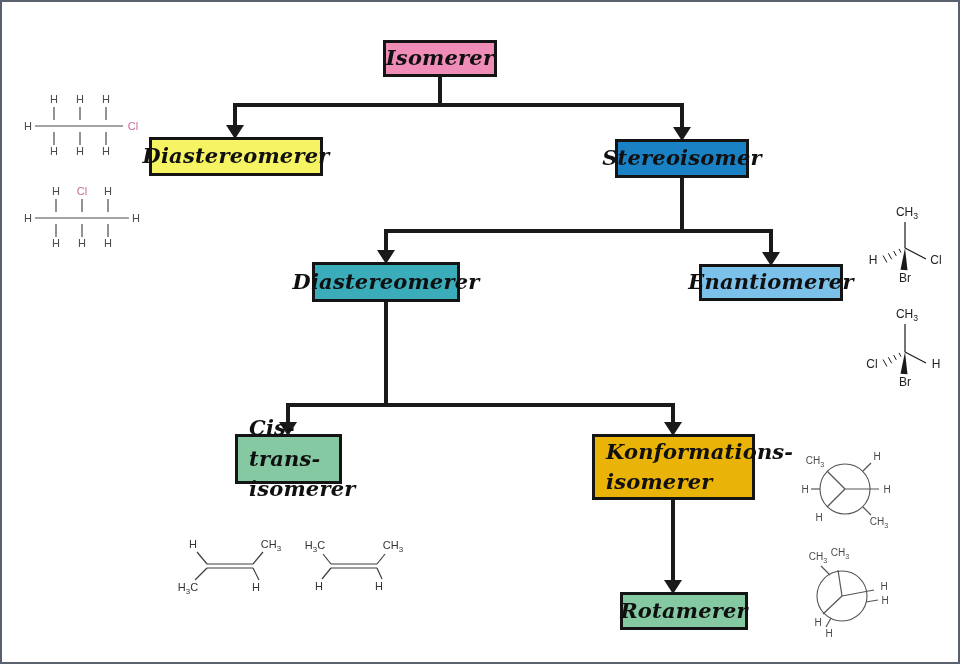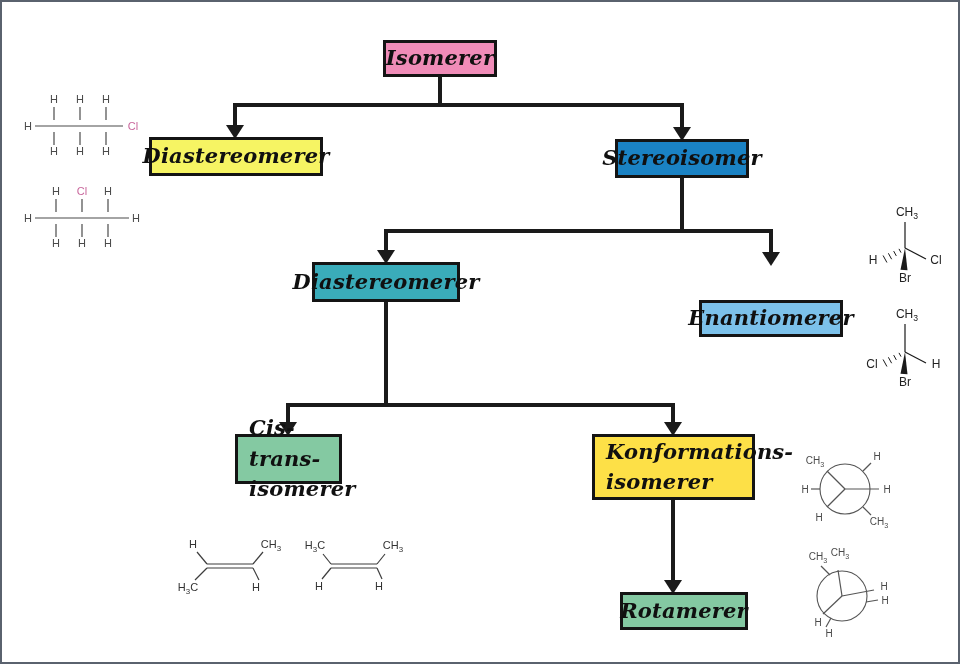--- a/index.html
+++ b/index.html
@@ -66,24 +66,24 @@
       <g>
         <polyline points="671,498 671,580" fill="none" stroke="#1a1a1a" stroke-width="4"></polyline>
         <polygon points="662,578 680,578 671,592" fill="#1a1a1a"></polygon>
       </g>
     </svg>
 
   <div class="node" style="left: 381px; top: 38px; width: 114px; height: 37px; background: rgb(240, 140, 184);">Isomerer</div>
   <div class="node" style="left: 147px; top: 135px; width: 174px; height: 39px; background: rgb(246, 244, 99);">Diastereomerer</div>
   <div class="node" style="left: 310px; top: 260px; width: 148px; height: 40px; background: rgb(58, 172, 186);">Diastereomerer</div>
   <div class="node" style="left: 613px; top: 137px; width: 134px; height: 39px; background: rgb(26, 130, 196);">Stereoisomer</div>
-  <div class="node" style="left: 697px; top: 262px; width: 144px; height: 37px; background: rgb(124, 193, 234); margin-top: 36px;">Enantiomerer</div>
+  <div class="node" style="left: 697px; top: 262px; width: 144px; height: 37px; background: rgb(124, 193, 234);">Enantiomerer</div>
   <div class="node left" style="left: 233px; top: 432px; width: 107px; height: 50px; background: rgb(132, 201, 162);">Cis-trans-
 isomerer</div>
-  <div class="node left" style="left: 590px; top: 432px; width: 163px; height: 66px; background: #fde047;">Konformations-
+  <div class="node left" style="left: 590px; top: 432px; width: 163px; height: 66px; background: #eab308;">Konformations-
 isomerer</div>
   <div class="node" style="left: 618px; top: 590px; width: 128px; height: 38px; background: rgb(132, 201, 162);">Rotamerer</div>
 <svg class="mol" viewBox="0 0 130 70" style="left: 18px; top: 88px; width: 130px; height: 70px;">
       <line x1="15" y1="36" x2="103" y2="36" stroke="#4a4a4a" stroke-width="1.2"></line>
       <line x1="34" y1="17" x2="34" y2="30" stroke="#4a4a4a" stroke-width="1.2"></line>
       <line x1="60" y1="17" x2="60" y2="30" stroke="#4a4a4a" stroke-width="1.2"></line>
       <line x1="86" y1="17" x2="86" y2="30" stroke="#4a4a4a" stroke-width="1.2"></line>
       <line x1="34" y1="42" x2="34" y2="55" stroke="#4a4a4a" stroke-width="1.2"></line>
       <line x1="60" y1="42" x2="60" y2="55" stroke="#4a4a4a" stroke-width="1.2"></line>
       <line x1="86" y1="42" x2="86" y2="55" stroke="#4a4a4a" stroke-width="1.2"></line>

